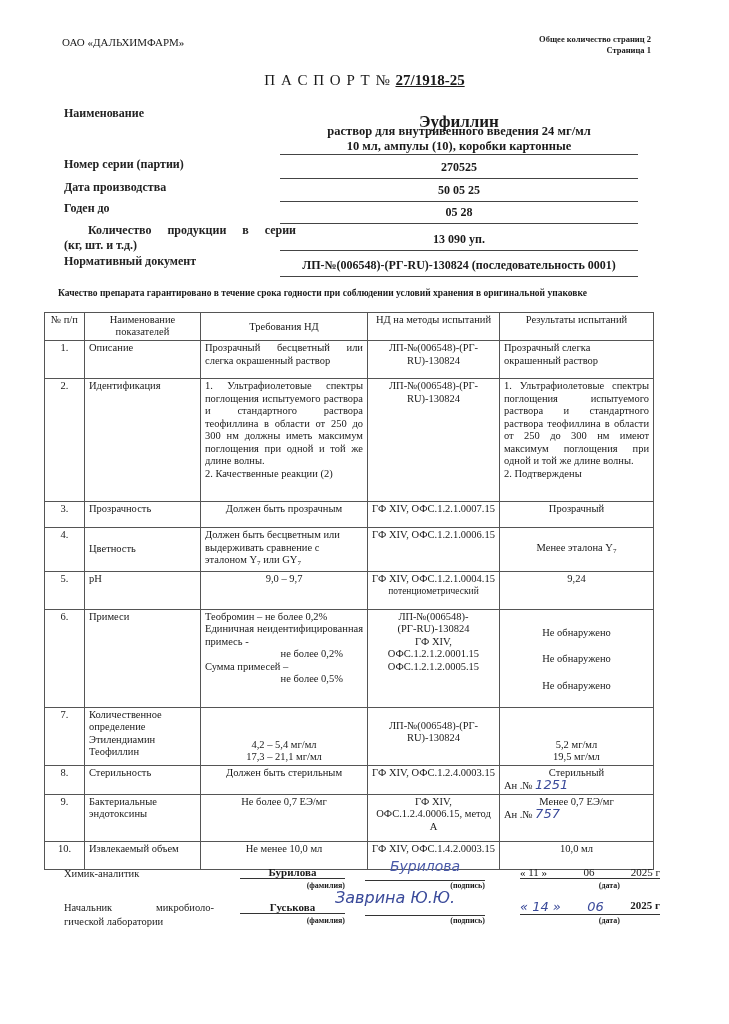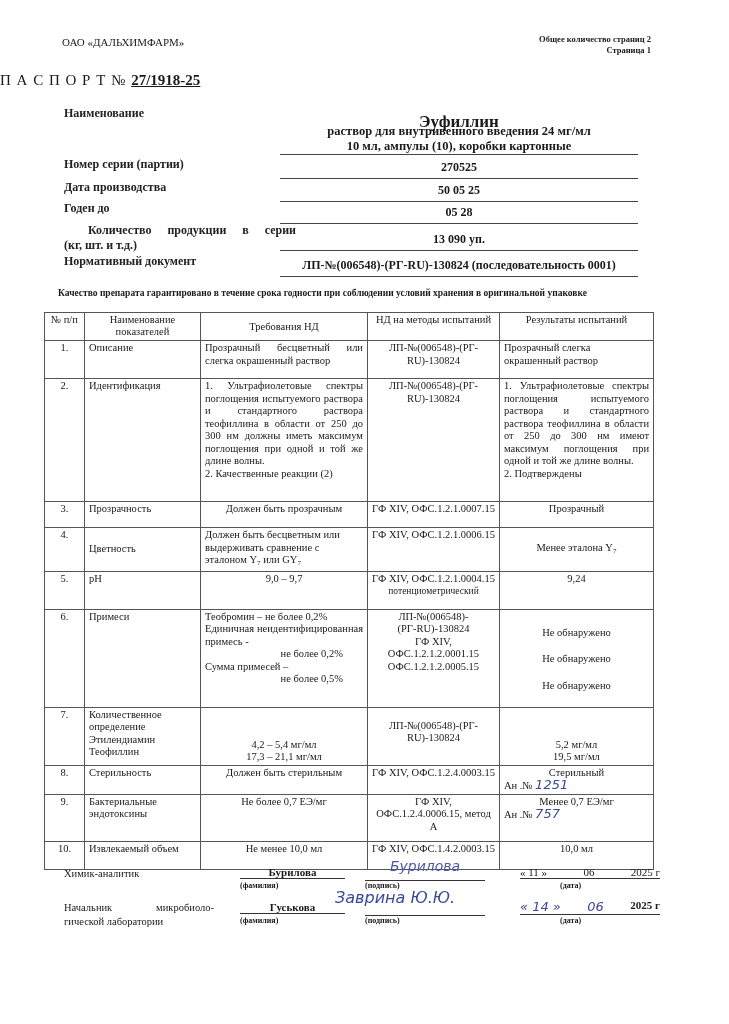--- a/index.html
+++ b/index.html
@@ -1,39 +1,39 @@
 <!DOCTYPE html>
 <html><head>
 <meta charset="utf-8">
 <style>
   html, body { margin:0; padding:0; background:#ffffff; }
   body { width:729px; height:1024px; position:relative; overflow:hidden;
          font-family:"Liberation Serif", "DejaVu Serif", serif; color:#1a1a1a; }
   .abs { position:absolute; }
   .company { left:62px; top:36px; font-size:11px; }
   .pages { right:78px; top:34px; text-align:right; font-size:8.5px; line-height:11px; font-weight:bold; }
-  .title { left:0; width:729px; top:72px; text-align:left; font-size:15px; letter-spacing:1px; }
+  .title { left:0; width:729px; top:72px; text-align:center; font-size:15px; letter-spacing:1px; }
   .title .num { text-decoration:underline; font-weight:bold; letter-spacing:0; }
   .lbl { left:64px; font-size:12px; font-weight:bold; color:#222; }
   .val { left:280px; width:358px; text-align:center; font-size:12px; font-weight:bold; border-bottom:1px solid #444; }
   .prod-name { left:280px; width:358px; top:112px; text-align:center; font-size:17px; font-weight:bold; }
   .prod-desc { left:280px; width:358px; top:124px; text-align:center; font-size:12.5px; font-weight:bold; line-height:15px; border-bottom:1px solid #444; }
   .guarantee { left:58px; top:288px; font-size:9.5px; font-weight:bold; }
   table.qc { position:absolute; left:44px; top:312px; width:609px; border-collapse:collapse; table-layout:fixed;
              font-size:10.5px; line-height:12.5px; }
   table.qc td, table.qc th { border:1px solid #555; padding:1px 4px; vertical-align:top; }
   table.qc th { font-weight:normal; text-align:center; line-height:12px; }
   .c { text-align:center; }
   .j { text-align:justify; }
   .r { text-align:right; }
   .sub { font-size:7px; vertical-align:-2px; }
   .hand { font-family:"DejaVu Sans", sans-serif; font-style:italic; color:#3a4a9a; font-size:13px; font-weight:normal; }
   .sig-row { font-size:10.5px; }
   .sig-line { border-bottom:1px solid #333; text-align:center; font-weight:bold; }
-  .cap { font-size:8px; text-align:left; font-weight:bold; }
+  .cap { font-size:8px; text-align:right; font-weight:bold; }
 </style>
 </head>
 <body>
 
 <div class="abs company">ОАО «ДАЛЬХИМФАРМ»</div>
 <div class="abs pages">
   <div>Общее количество страниц 2</div>
   <div>Страница 1</div>
 </div>
 

